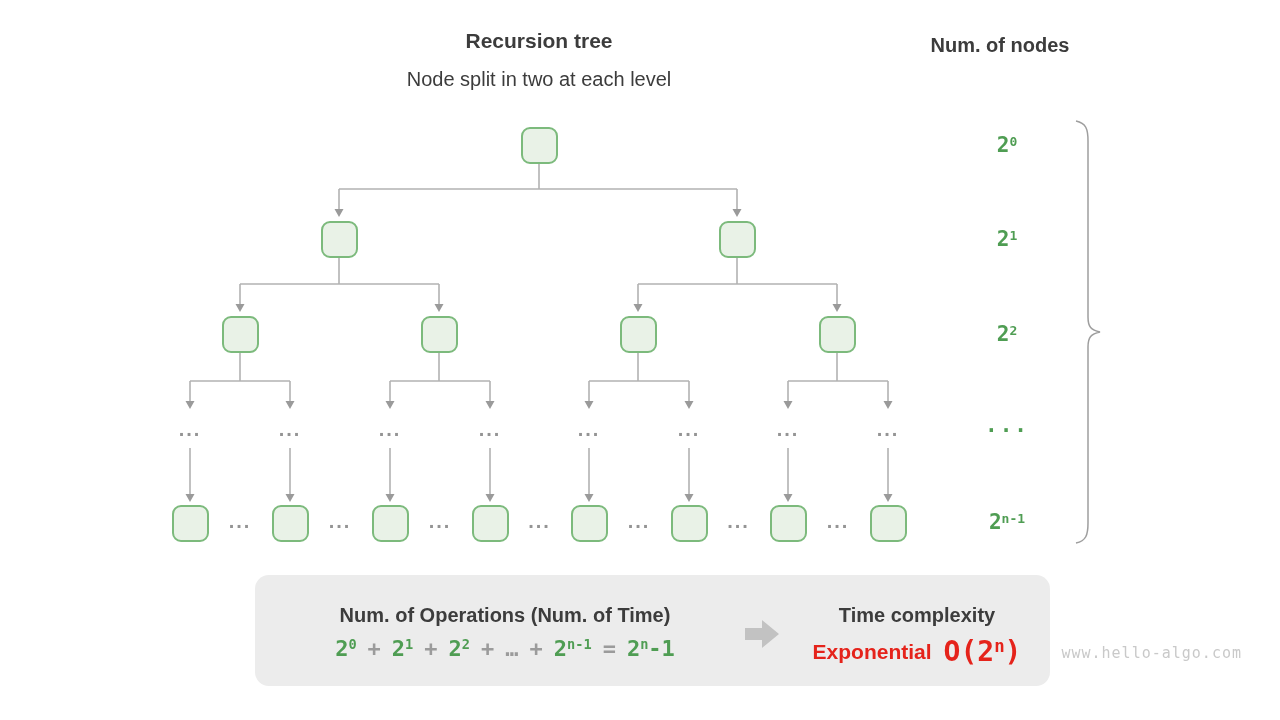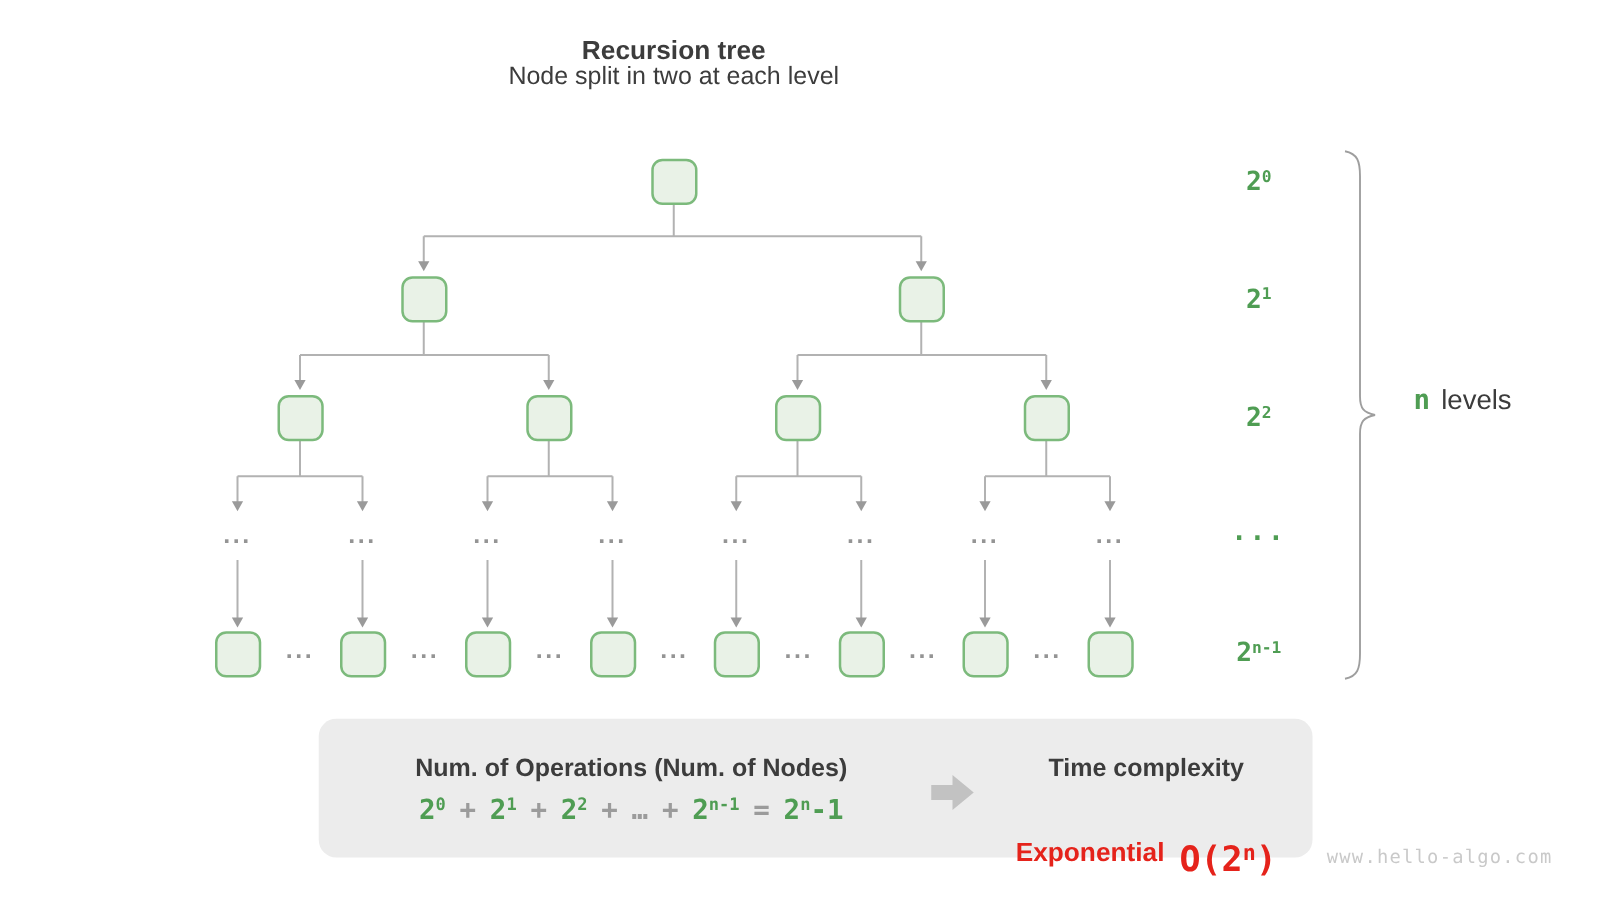--- a/index.html
+++ b/index.html
@@ -27,34 +27,35 @@
   .lvl-label sup, .tok sup{font-size:0.62em;vertical-align:0.5em;letter-spacing:0;}
   .lvl-label.dots-label{letter-spacing:2px;transform:translate(-50%,-76%);}
   .brace-text{position:absolute;text-align:center;font-size:22px;line-height:31px;white-space:nowrap;}
   .brace-text .n{color:var(--green);font-family:"DejaVu Sans Mono",monospace;font-weight:bold;margin-right:9px;}
   .summary{position:absolute;left:255px;top:575px;width:795px;height:111px;
            background:var(--box_bg);border-radius:14px;}
   .box-title{font-size:20px;font-weight:bold;white-space:nowrap;}
   .formula{display:flex;align-items:baseline;gap:11px;font-family:"DejaVu Sans Mono",monospace;
            font-weight:bold;font-size:22px;white-space:nowrap;}
   .tok.g{color:var(--green);} .tok.y{color:var(--gray_text);} 
-  .red-line{display:flex;align-items:flex-start;gap:12px;color:var(--red);font-weight:bold;white-space:nowrap;margin-top:36px;}
+  .red-line{display:flex;align-items:center;gap:12px;color:var(--red);font-weight:bold;white-space:nowrap;}
   .red-line .word{font-size:21px;}
   .red-line .bigo{font-family:"DejaVu Sans Mono",monospace;font-size:28px;}
-  .watermark{position:absolute;right:38px;top:676px;font-family:"DejaVu Sans Mono",monospace;
+  .watermark{position:absolute;right:38px;top:644px;font-family:"DejaVu Sans Mono",monospace;
              font-size:15px;color:var(--watermark);letter-spacing:1px;}
 </style>
 </head>
 <body>
 
 <div id="canvas">
 
   <div class="abs hctr title" style="left:539px;top:29px">Recursion tree</div>
-  <div class="abs hctr subtitle" style="left:539px;top:50px">Node split in two at each level</div>
+  <div class="abs hctr subtitle" style="left:539px;top:68px">Node split in two at each level</div>
   <div class="abs hctr right-header" style="left:1000px;top:31px">
+    <div>Num. of nodes</div>
   </div>
 
   <svg class="overlay" width="1280" height="720">
     <g id="edges">
         <path d="M 539 163.5 V 189 M 339 189 H 737 M 339 189 V 210 M 737 189 V 210 M 339 257.5 V 284 M 240 284 H 439 M 240 284 V 305 M 439 284 V 305 M 737 257.5 V 284 M 638 284 H 837 M 638 284 V 305 M 837 284 V 305 M 240 352.5 V 381 M 190 381 H 290 M 190 381 V 402 M 290 381 V 402 M 439 352.5 V 381 M 390 381 H 490 M 390 381 V 402 M 490 381 V 402 M 638 352.5 V 381 M 589 381 H 689 M 589 381 V 402 M 689 381 V 402 M 837 352.5 V 381 M 788 381 H 888 M 788 381 V 402 M 888 381 V 402 M 190 448 V 495 M 290 448 V 495 M 390 448 V 495 M 490 448 V 495 M 589 448 V 495 M 689 448 V 495 M 788 448 V 495 M 888 448 V 495 " fill="none" stroke="var(--line)" stroke-width="1.6"></path>
       </g>
     <g id="heads">
         <polygon points="334.5,209 343.5,209 339,217" fill="var(--arrow)"></polygon>
         <polygon points="732.5,209 741.5,209 737,217" fill="var(--arrow)"></polygon>
         <polygon points="235.5,304 244.5,304 240,312" fill="var(--arrow)"></polygon>
@@ -119,25 +120,24 @@
 
   <div id="level-labels" class="abs" style="left:0;top:0">
       <div class="lvl-label" style="left: 1007px; top: 145px;"><span class="tok "><span>2</span><sup>0</sup></span></div>
       <div class="lvl-label" style="left: 1007px; top: 239px;"><span class="tok "><span>2</span><sup>1</sup></span></div>
       <div class="lvl-label" style="left: 1007px; top: 334px;"><span class="tok "><span>2</span><sup>2</sup></span></div>
       <div class="lvl-label dots-label" style="left: 1007px; top: 431px;"><span class="tok dots"><span>...</span></span></div>
       <div class="lvl-label" style="left: 1007px; top: 522px;"><span class="tok "><span>2</span><sup>n-1</sup></span></div>
     </div>
 
   <div class="brace-text" style="left:1108px;top:304px;width:124px">
-    <div><span class="n">n</span><span>levels</span></div>
   </div>
 
   <div class="summary">
-    <div class="abs hctr box-title" style="left:250px;top:29px">Num. of Operations (Num. of Nodes)</div>
+    <div class="abs hctr box-title" style="left:250px;top:29px">Num. of Operations (Num. of Time)</div>
     <div id="formula" class="abs hctr formula" style="left:250px;top:61px">
         <span class="tok g"><span>2</span><sup>0</sup></span>
         <span class="tok y"><span>+</span></span>
         <span class="tok g"><span>2</span><sup>1</sup></span>
         <span class="tok y"><span>+</span></span>
         <span class="tok g"><span>2</span><sup>2</sup></span>
         <span class="tok y"><span>+</span></span>
         <span class="tok y"><span>…</span></span>
         <span class="tok y"><span>+</span></span>
         <span class="tok g"><span>2</span><sup>n-1</sup></span>

